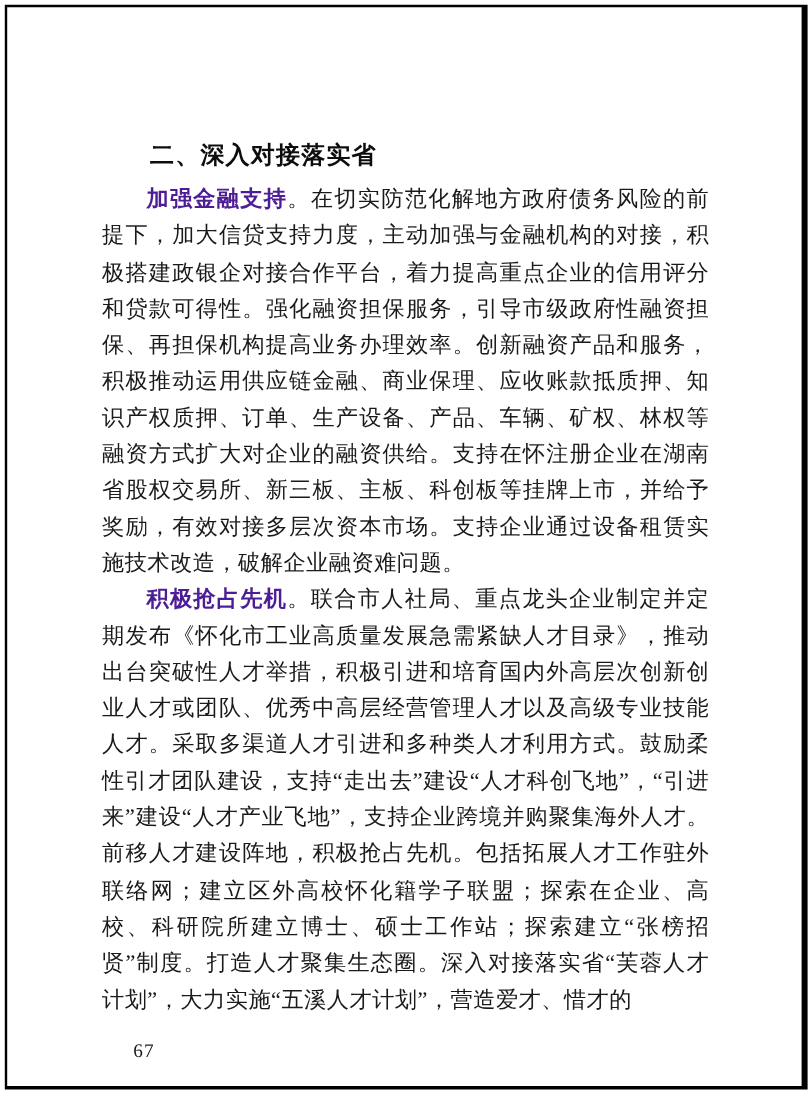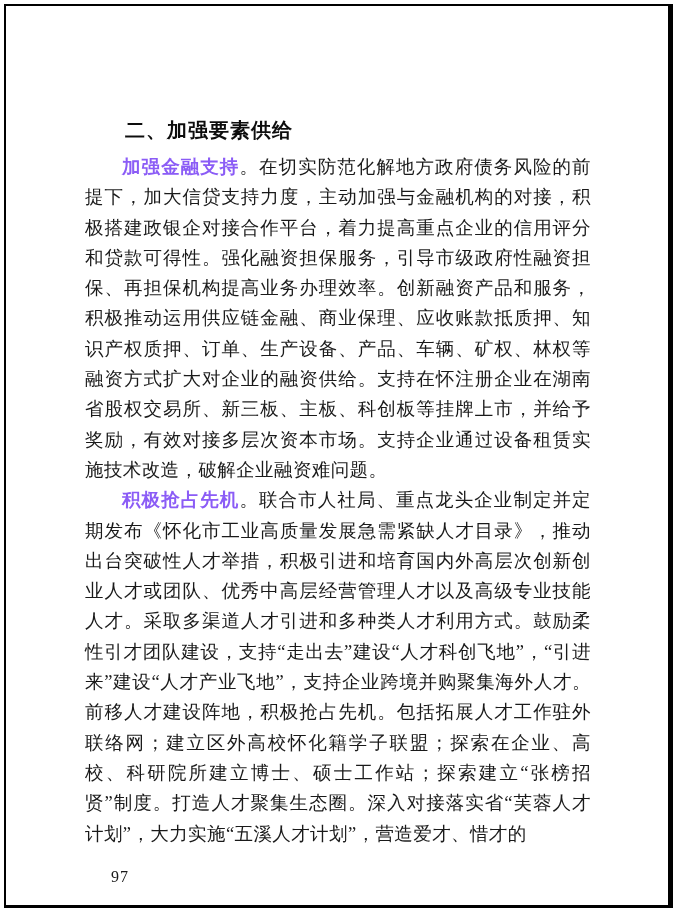--- a/index.html
+++ b/index.html
@@ -50,39 +50,39 @@
     line-height: 30.3px;
     text-align: justify;
     text-justify: inter-character;
     text-align-last: left;
     text-indent: 2em;
     letter-spacing: 0.4px;
     color: #1a1a1a;
   }
   .para .lead {
     font-weight: bold;
-    color: #8b5cf6;
+    color: #4c1d95;
   }
   .page-number {
     position: absolute;
     left: 111px;
     top: 868px;
     font-size: 16px;
     letter-spacing: 1px;
     color: #1a1a1a;
   }
 </style>
 </head>
 <body>
 
 <div class="page">
   <div class="page-frame"></div>
 
   <div class="content">
-    <h2 class="heading">二、加强要素供给</h2>
+    <h2 class="heading">二、深入对接落实省</h2>
 
     <p class="para"><span class="lead">加强金融支持</span><span class="body-text">。在切实防范化解地方政府债务风险的前提下，加大信贷支持力度，主动加强与金融机构的对接，积极搭建政银企对接合作平台，着力提高重点企业的信用评分和贷款可得性。强化融资担保服务，引导市级政府性融资担保、再担保机构提高业务办理效率。创新融资产品和服务，积极推动运用供应链金融、商业保理、应收账款抵质押、知识产权质押、订单、生产设备、产品、车辆、矿权、林权等融资方式扩大对企业的融资供给。支持在怀注册企业在湖南省股权交易所、新三板、主板、科创板等挂牌上市，并给予奖励，有效对接多层次资本市场。支持企业通过设备租赁实施技术改造，破解企业融资难问题。</span></p>
 
     <p class="para"><span class="lead">积极抢占先机</span><span class="body-text">。联合市人社局、重点龙头企业制定并定期发布《怀化市工业高质量发展急需紧缺人才目录》，推动出台突破性人才举措，积极引进和培育国内外高层次创新创业人才或团队、优秀中高层经营管理人才以及高级专业技能人才。采取多渠道人才引进和多种类人才利用方式。鼓励柔性引才团队建设，支持“走出去”建设“人才科创飞地”，“引进来”建设“人才产业飞地”，支持企业跨境并购聚集海外人才。前移人才建设阵地，积极抢占先机。包括拓展人才工作驻外联络网；建立区外高校怀化籍学子联盟；探索在企业、高校、科研院所建立博士、硕士工作站；探索建立“张榜招贤”制度。打造人才聚集生态圈。深入对接落实省“芙蓉人才计划”，大力实施“五溪人才计划”，营造爱才、惜才的</span></p>
   </div>
 
-  <div class="page-number">97</div>
+  <div class="page-number">67</div>
 </div>
 
 </body></html>

